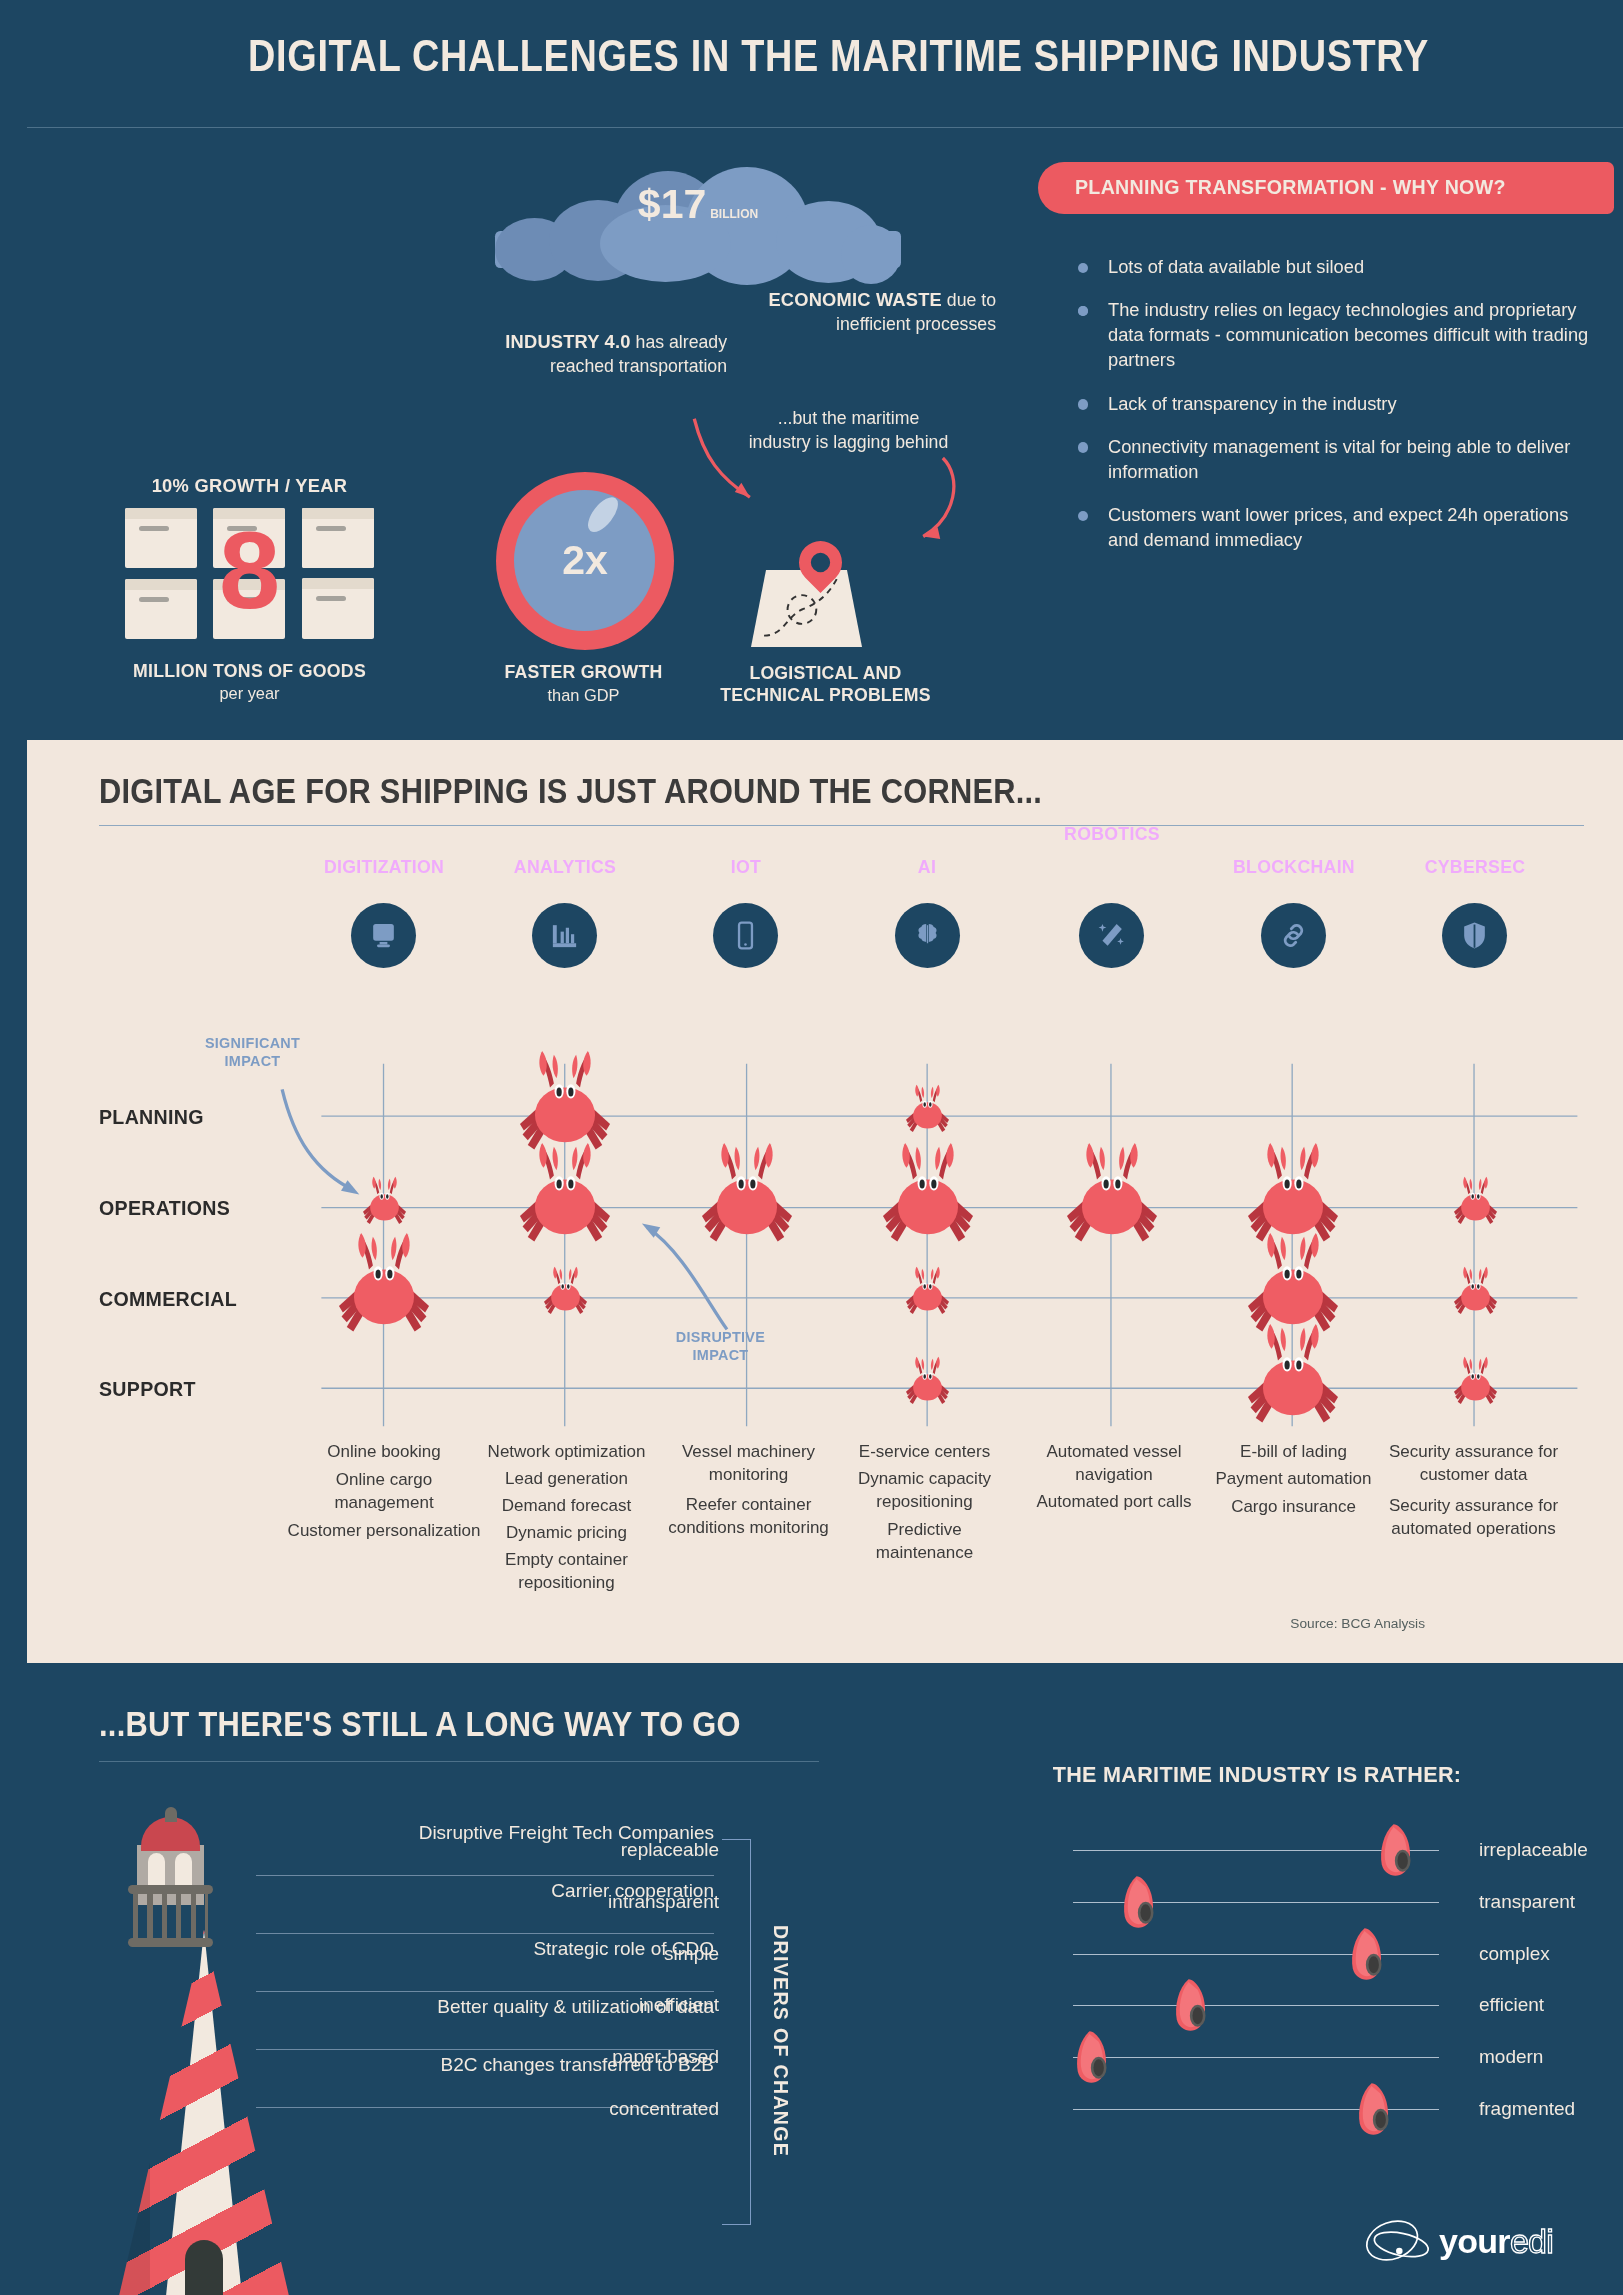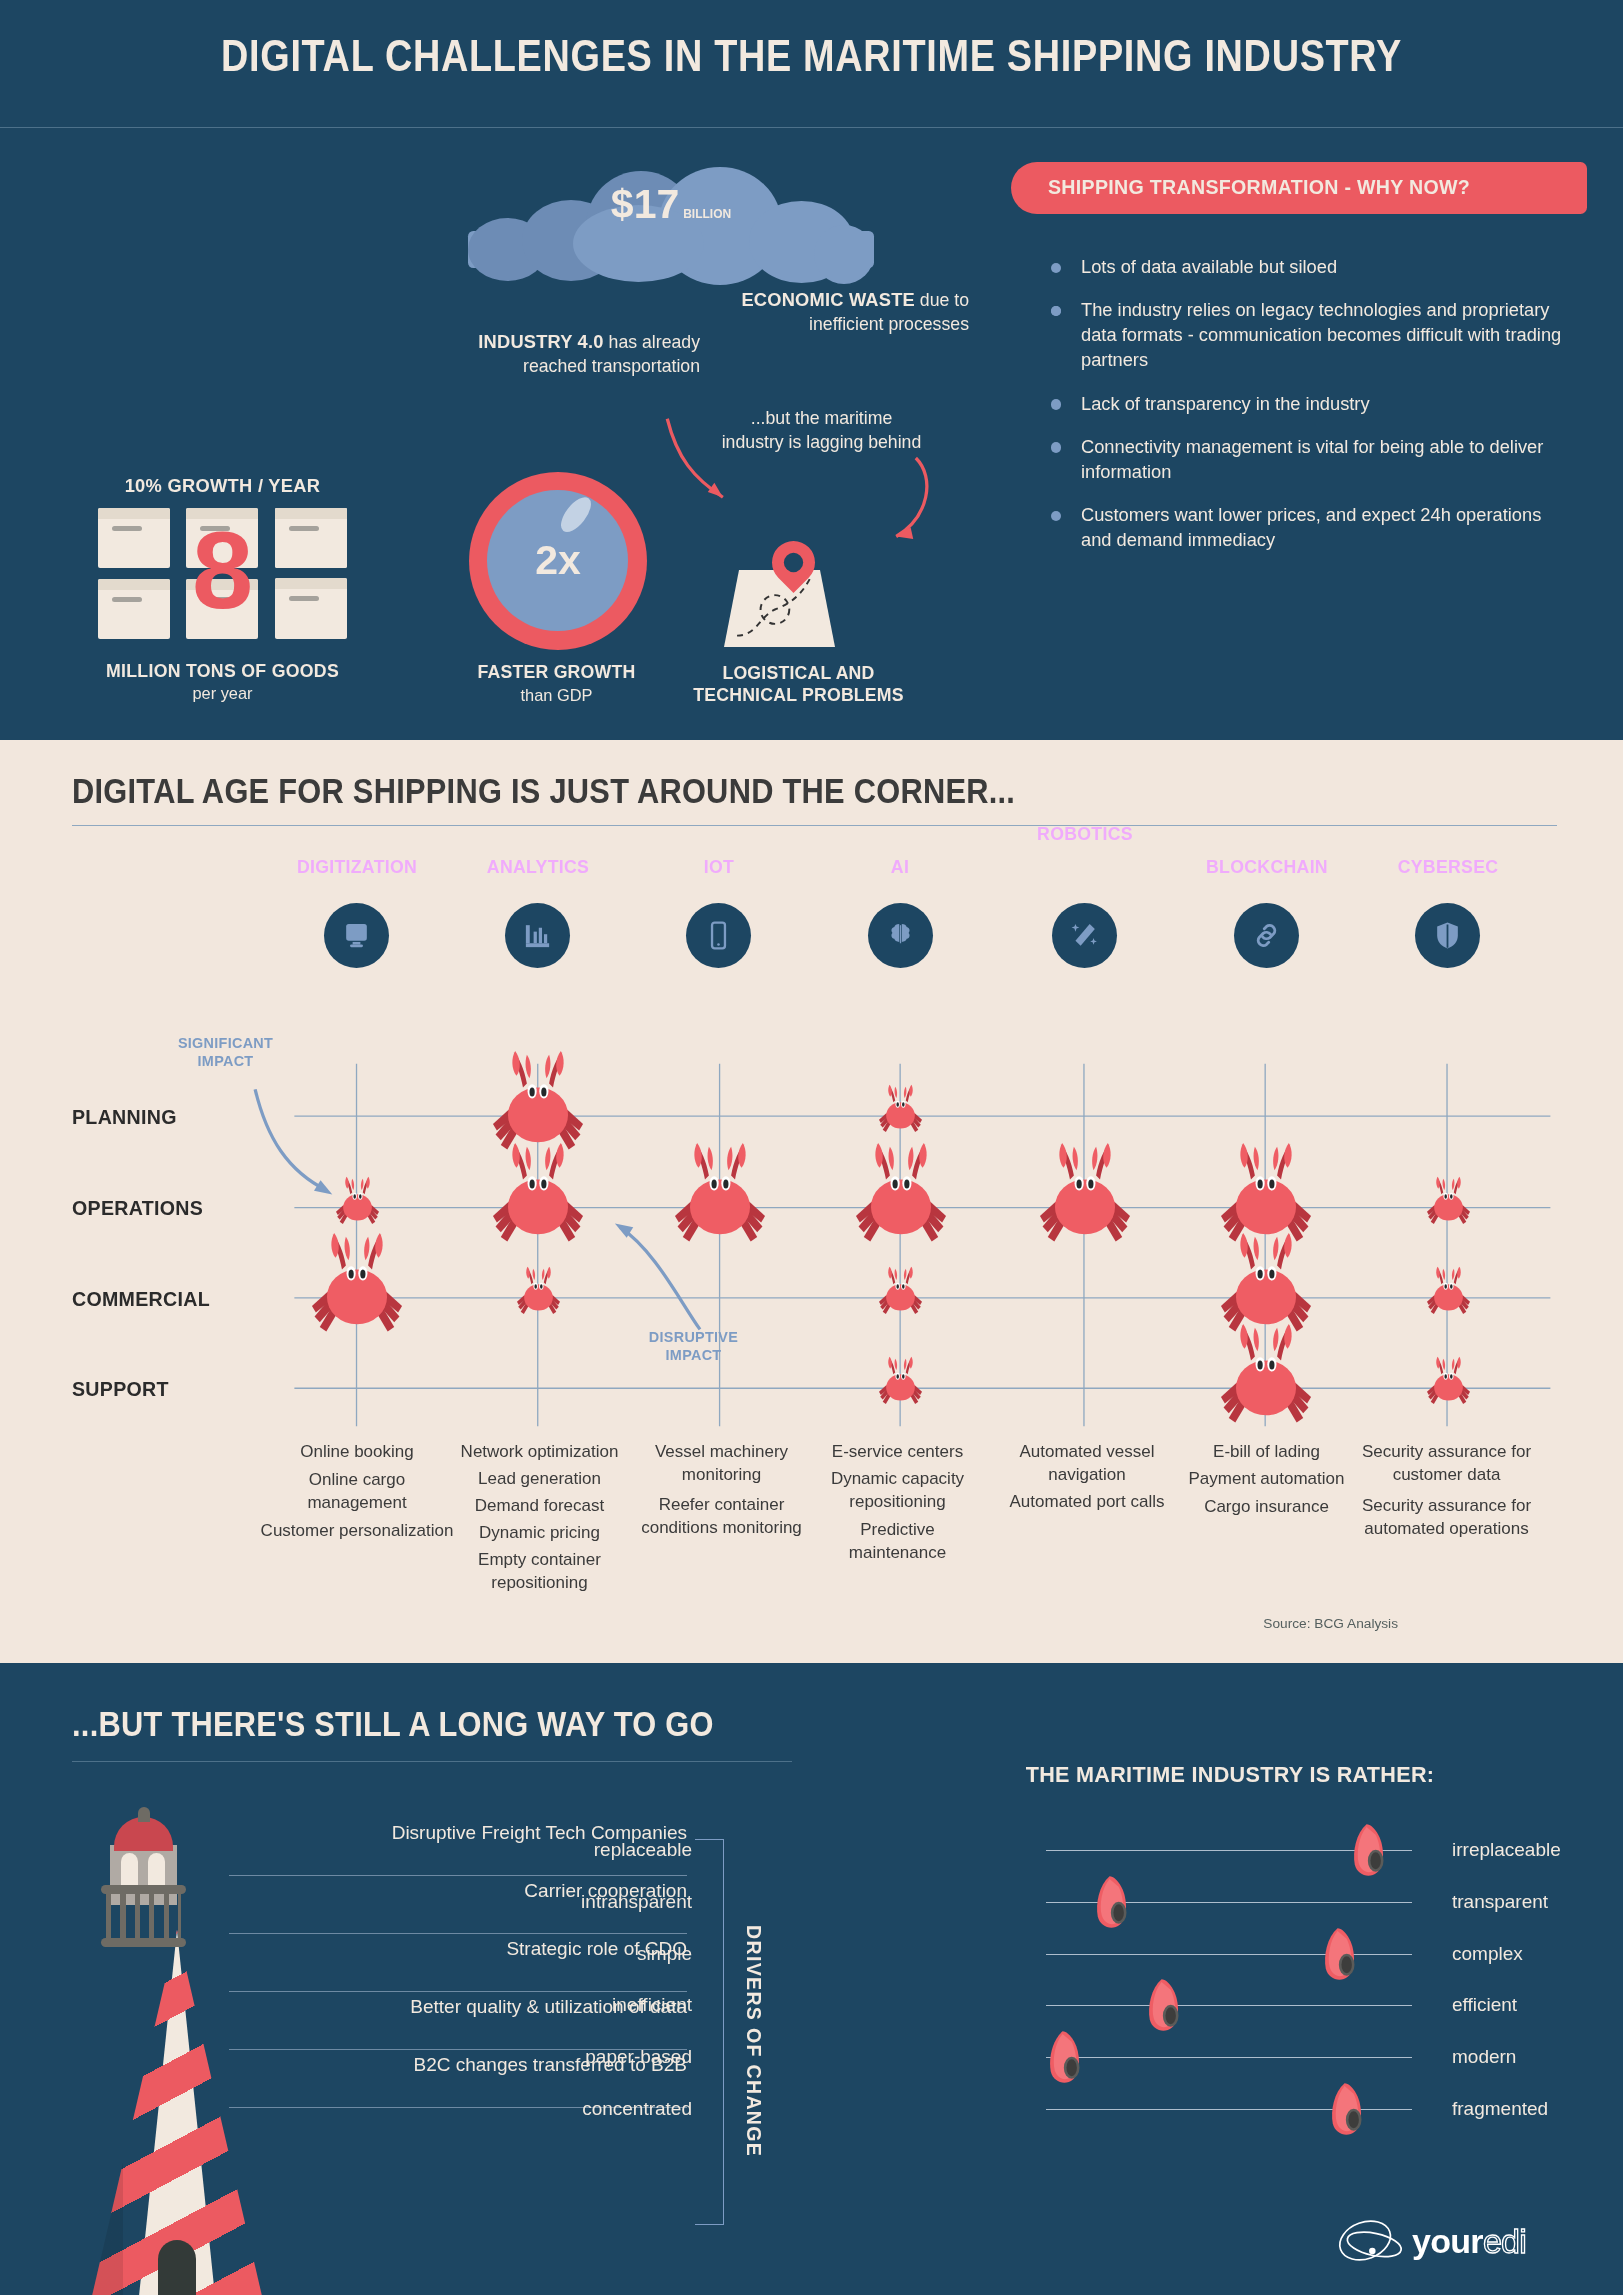--- a/index.html
+++ b/index.html
@@ -4,21 +4,21 @@
 <style>
   * { box-sizing: border-box; margin: 0; padding: 0; }
   html, body { width: 1623px; height: 2295px; }
   body {
     font-family: "Liberation Sans", sans-serif;
     background: #1d4662;
     color: #f2e9df;
     position: relative;
     overflow: hidden;
   }
-  .page { position: relative; width: 1471px; height: 2295px; }
+  .page { position: relative; width: 1471px; height: 2295px; margin-left: 27px; }
 
   
   .sec-top { position: absolute; left:0; top:0; width:1623px; height:740px; background:#1d4662; }
   .title-bar { position:absolute; left:0; top:0; width:1623px; height:128px; }
   .main-title {
     position:absolute; left:0; top:31px; width:1623px; text-align:center;
     font-family:"Liberation Sans Narrow","Liberation Sans",sans-serif;
     font-weight:700; font-size:44px; letter-spacing:0.8px;
     color:#f2e9df; transform:scaleX(0.86); transform-origin:center;
   }
@@ -305,21 +305,21 @@
     <div class="map-sheet"></div>
     <svg style="position:absolute;left:23.6px;top:47px;width:111px;height:79px;" viewBox="0 0 170 120" width="111" height="79">
       <path d="M 20 100 C 50 100, 55 70, 78 60 C 105 50, 120 35, 132 12" stroke="#333" stroke-width="3" stroke-dasharray="9 8" fill="none"></path>
       <circle cx="78" cy="60" r="22" stroke="#333" stroke-width="3" stroke-dasharray="9 8" fill="none"></circle>
     </svg>
     <div class="pin"></div>
   </div>
   <div class="cap-log">LOGISTICAL AND TECHNICAL PROBLEMS</div>
 
   <div class="redbar">
-    <span>SHIPPING TRANSFORMATION - WHY NOW?</span>
+    <span>PLANNING TRANSFORMATION - WHY NOW?</span>
   </div>
   <div class="bullets">
     <div class="bullet"><span class="dot"></span><span>Lots of data available but siloed</span></div>
     <div class="bullet"><span class="dot"></span></div>
     <div class="bullet"><span class="dot"></span><span>The industry relies on legacy technologies and proprietary data formats - communication becomes difficult with trading partners</span></div>
     <div class="bullet"><span class="dot"></span><span>Lack of transparency in the industry</span></div>
     <div class="bullet"><span class="dot"></span><span>Connectivity management is vital for being able to deliver information</span></div>
     <div class="bullet"><span class="dot"></span><span>Customers want lower prices, and expect 24h operations and demand immediacy</span></div>
   </div>
 

